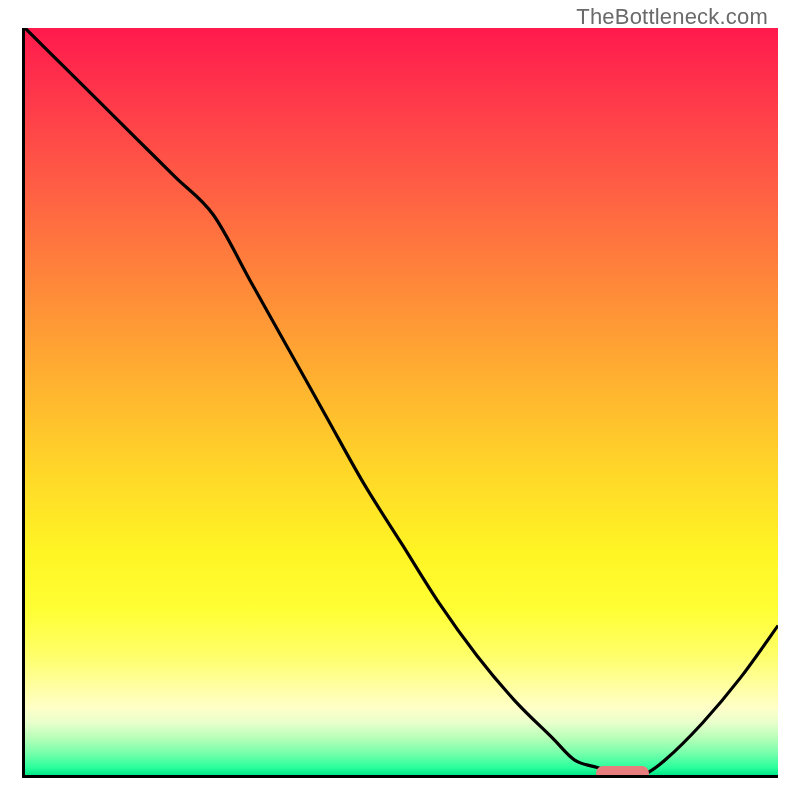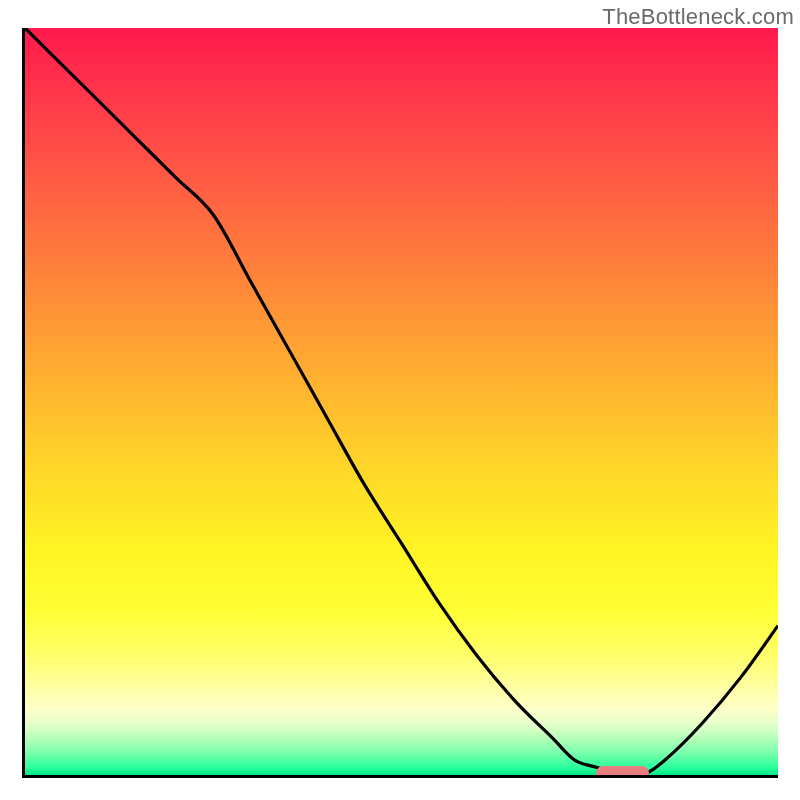--- a/index.html
+++ b/index.html
@@ -5,21 +5,21 @@
   * { margin: 0; padding: 0; box-sizing: border-box; }
   html, body { width: 800px; height: 800px; background: #fff; }
   .container {
     position: relative;
     width: 800px;
     height: 800px;
   }
   .watermark {
     position: absolute;
     top: 4px;
-    right: 6px;
+    right: 32px;
     font-family: Arial, Helvetica, sans-serif;
     font-size: 22px;
     color: #6a6a6a;
     font-weight: 400;
     letter-spacing: 0.2px;
   }
   .plot-frame {
     position: absolute;
     left: 22px;
     top: 28px;

